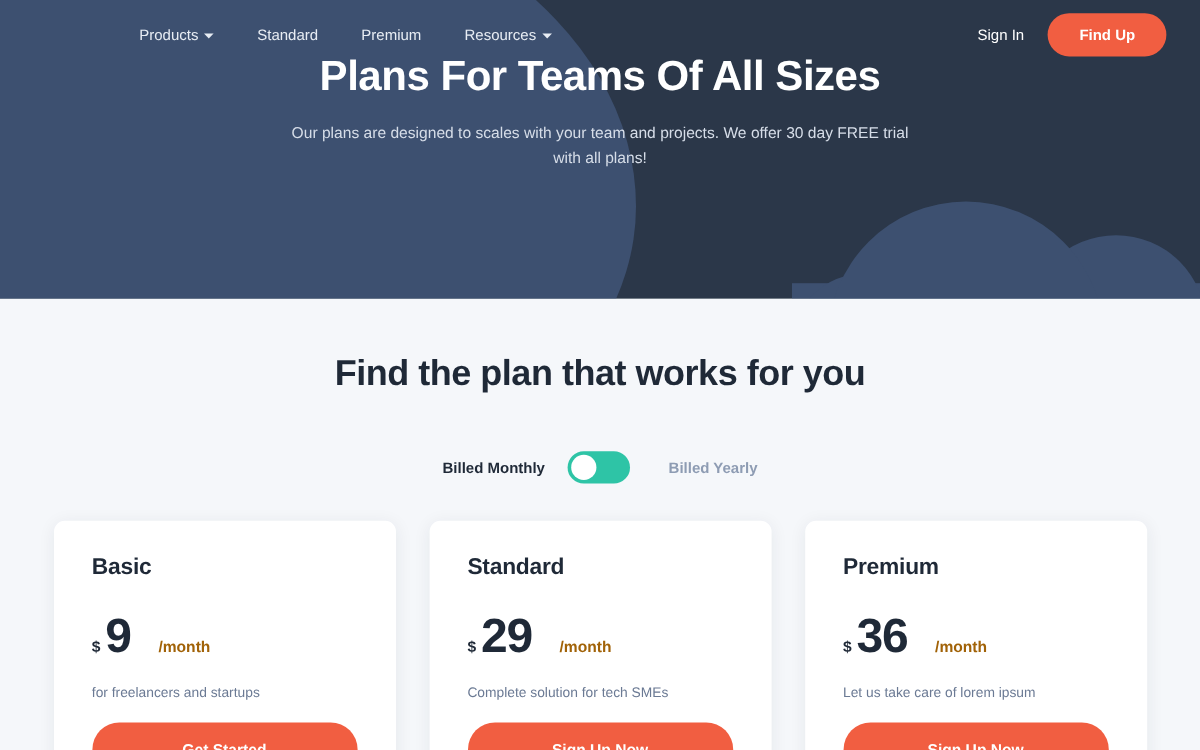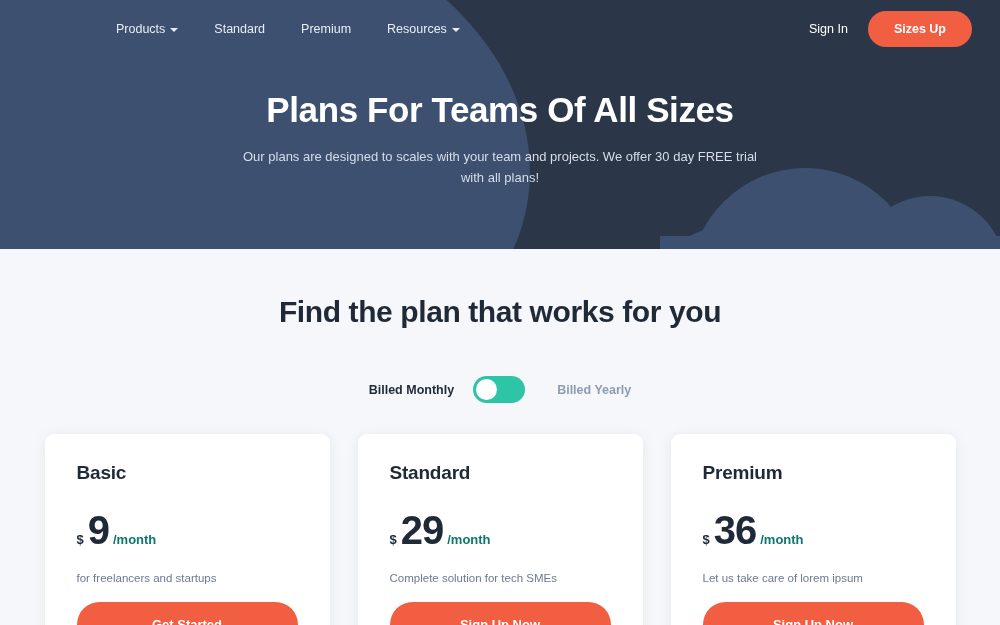--- a/index.html
+++ b/index.html
@@ -70,21 +70,21 @@
     padding:11px 26px; cursor:pointer;
     font-family:"Liberation Sans", sans-serif;
   }
 
   
   .hero-copy {
     position:absolute; top:0; left:0;
     width:1000px; height:249px;
     display:flex; flex-direction:column;
     align-items:center; justify-content:flex-start;
-    padding-top:90px; z-index:4;
+    padding-top:44px; z-index:4;
   }
   .hero-title {
     color:#ffffff; font-size:35px; font-weight:700;
     letter-spacing:-0.4px; text-align:center;
   }
   .hero-sub {
     color:#d6dde8; font-size:13px; font-weight:400;
     text-align:center; line-height:21px;
     margin-top:16px; max-width:540px;
   }
@@ -137,22 +137,22 @@
   }
   .currency {
     color:#1f2937; font-size:13px; font-weight:700;
     margin-right:4px;
   }
   .amount {
     color:#1f2937; font-size:40px; font-weight:700;
     letter-spacing:-1px; line-height:1;
   }
   .period {
-    color:#0f766e; font-size:13px; font-weight:600;
-    margin-left:4px;
+    color:#a16207; font-size:13px; font-weight:600;
+    margin-left:23px;
   }
   .plan-desc {
     color:#6b7a94; font-size:11.5px; font-weight:400;
     margin-top:22px;
   }
   .cta {
     display:block; width:100%;
     background:#f15e41; color:#ffffff;
     font-size:13px; font-weight:600;
     border:none; border-radius:24px;
@@ -194,21 +194,21 @@
           <span>Premium</span>
         </div>
         <div class="nav-link">
           <span>Resources</span>
           <i class="caret"></i>
         </div>
       </div>
 
       <div class="nav-right">
         <span class="signin">Sign In</span>
-        <button class="signup">Sizes Up</button>
+        <button class="signup">Find Up</button>
       </div>
     </nav>
   </div>
 
   <div class="main">
     <h2 class="section-title">Find the plan that works for you</h2>
 
     <div class="toggle-row">
       <span class="toggle-label-on">Billed Monthly</span>
       <button class="switch">

